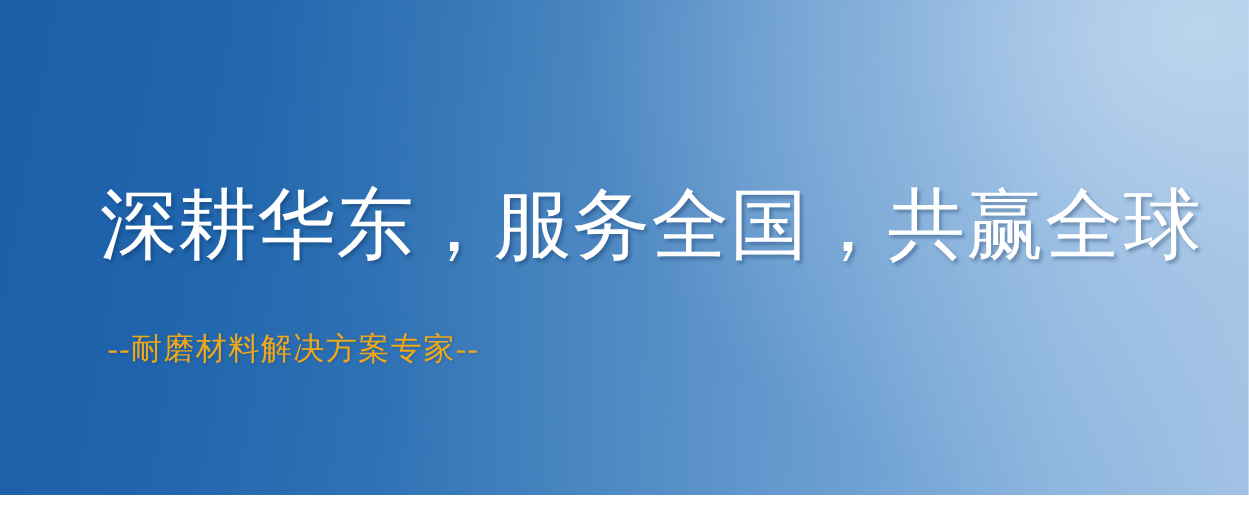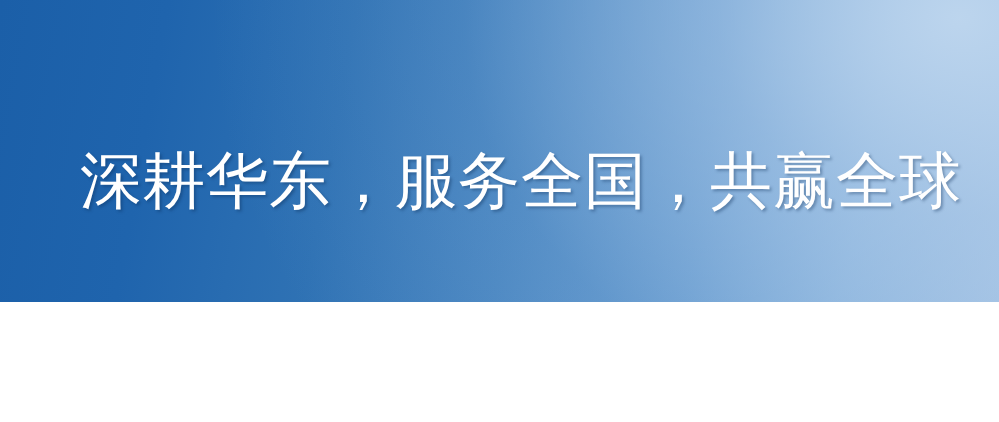--- a/index.html
+++ b/index.html
@@ -4,21 +4,21 @@
 <style>
   html, body {
     margin: 0;
     padding: 0;
     background: #ffffff;
   }
 
   #banner {
     position: relative;
     width: 999px;
-    height: 302px;
+    height: 396px;
     overflow: hidden;
     font-family: "Liberation Sans", sans-serif;
     
     background:
       radial-gradient(ellipse 1100px 900px at 96% 6%,
                       rgba(190, 214, 238, 0.95) 0%,
                       rgba(168, 198, 230, 0.55) 22%,
                       rgba(120, 164, 210, 0.18) 45%,
                       rgba(0, 0, 0, 0) 68%),
       linear-gradient(100deg,
@@ -121,15 +121,16 @@
     letter-spacing: 0;
   }
 </style>
 </head>
 <body>
 
 <div id="banner">
 
   <h1 id="headline">深耕华东，服务全国，共赢全球</h1>
 
+  <p id="subtitle">--耐磨材料解决方案专家--</p>
 
 
 </div>
 
 </body></html>

